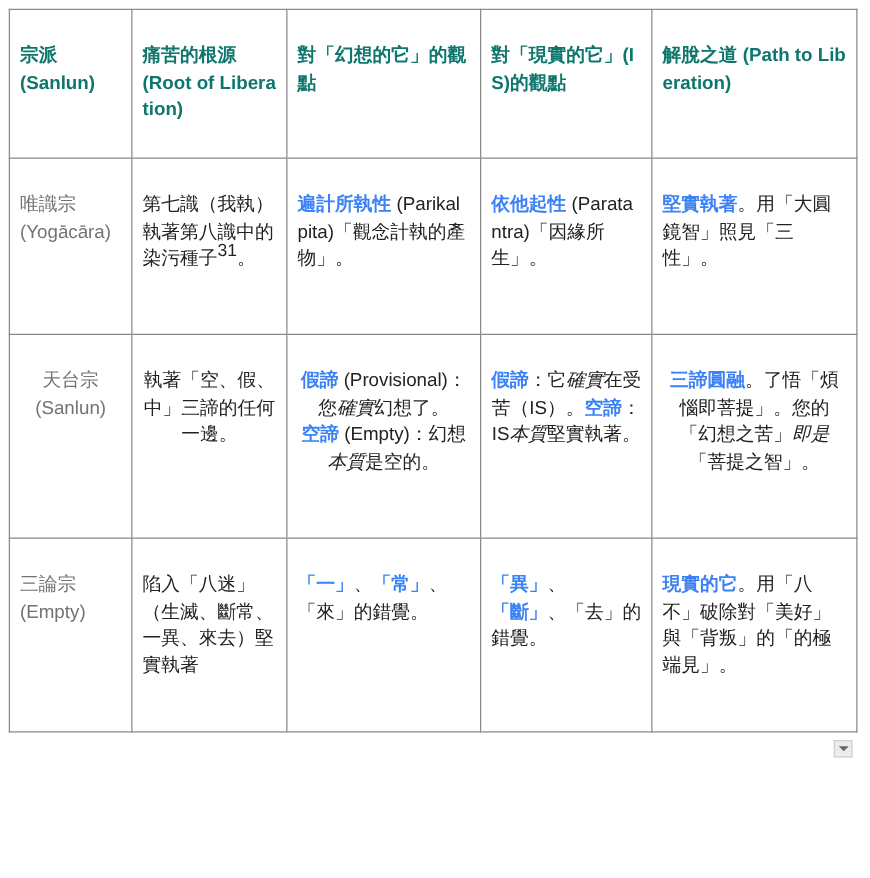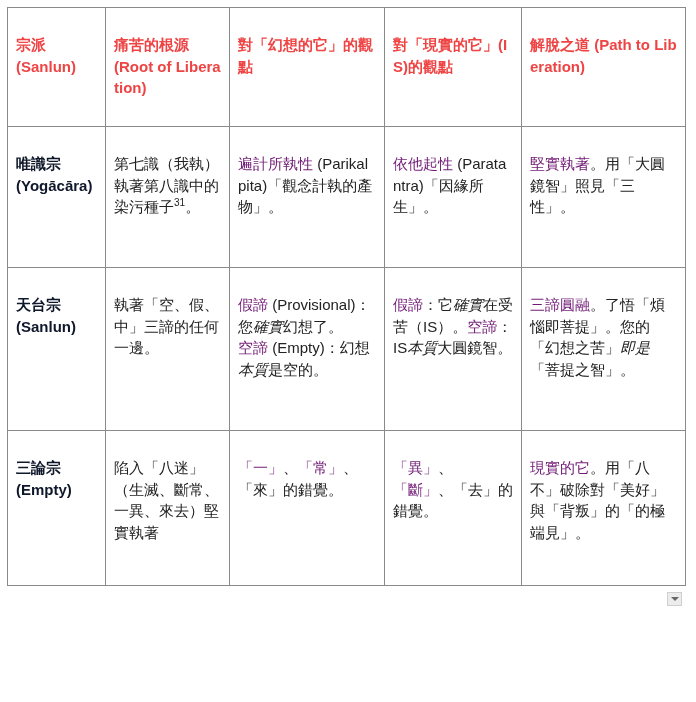--- a/index.html
+++ b/index.html
@@ -33,30 +33,30 @@
   td, th {
     border: 1.5px solid #8a8a8a;
     vertical-align: top;
     text-align: left;
     padding: 26px 8px 8px 8px;
     font-size: 15px;
     line-height: 21.5px;
     font-weight: normal;
     word-break: break-all;
   }
-  th { font-weight: bold; color: #ef4444; }
+  th { font-weight: bold; color: #0f766e; }
   tr.hdr th { height: 84px; }
   tr.r1 td { height: 106px; }
   tr.r2 td { height: 128px; }
-  tr.r3 td { height: 128px; }
+  tr.r3 td { height: 128px; text-align: center; }
   tr.r4 td { height: 120px; }
-  .school { font-weight: bold; color: #0f172a; }
-  b { font-weight: normal; color: #701a75; }
+  .school { font-weight: normal; color: #737373; }
+  b { font-weight: bold; color: #3b82f6; }
   i { font-style: italic; }
-  sup { font-size: 10px; line-height: 0; vertical-align: super; }
+  sup { font-size: 14px; line-height: 0; vertical-align: super; }
   .dropdown-handle {
     position: absolute;
     left: 667px;
     top: 592px;
     width: 15px;
     height: 14px;
     background: #ececec;
     border: 1px solid #cfcfcf;
     box-sizing: border-box;
     display: flex;
@@ -98,21 +98,21 @@
     <td><b>遍計所執性</b><span> (Parikalpita)「觀念計執的產物」。</span></td>
     <td><b>依他起性</b><span> (Paratantra)「因緣所生」。</span></td>
     <td><b>堅實執著</b><span>。用「大圓鏡智」照見「三性」。</span></td>
   </tr>
 
 
   <tr class="r3">
     <td class="school"><span>天台宗</span><br><span>(Sanlun)</span></td>
     <td><span>執著「空、假、中」三諦的任何一邊。</span></td>
     <td><b>假諦</b><span> (Provisional)：您</span><i>確實</i><span>幻想了。</span><br><b>空諦</b><span> (Empty)：幻想</span><i>本質</i><span>是空的。</span></td>
-    <td><b>假諦</b><span>：它</span><i>確實</i><span>在受苦（IS）。</span><b>空諦</b><span>：IS</span><i>本質</i><span>大圓鏡智。</span></td>
+    <td><b>假諦</b><span>：它</span><i>確實</i><span>在受苦（IS）。</span><b>空諦</b><span>：IS</span><i>本質</i><span>堅實執著。</span></td>
     <td><b>三諦圓融</b><span>。了悟「煩惱即菩提」。您的「幻想之苦」</span><i>即是</i><span>「菩提之智」。</span></td>
   </tr>
 
   <tr class="r4">
     <td class="school"><span>三論宗</span><br><span>(Empty)</span></td>
     <td><span>陷入「八迷」（生滅、斷常、一異、來去）堅實執著</span></td>
     <td><b>「一」</b><span>、</span><b>「常」</b><span>、「來」的錯覺。</span></td>
     <td><b>「異」</b><span>、</span><br><b>「斷」</b><span>、「去」的錯覺。</span></td>
     <td><b>現實的它</b><span>。用「八不」破除對「美好」與「背叛」的「的極端見」。</span></td>
   </tr>

